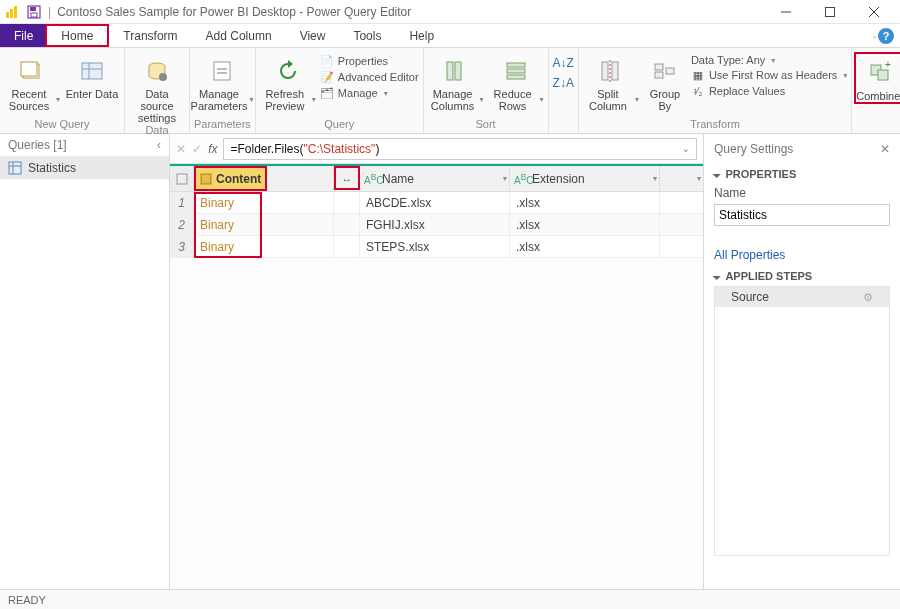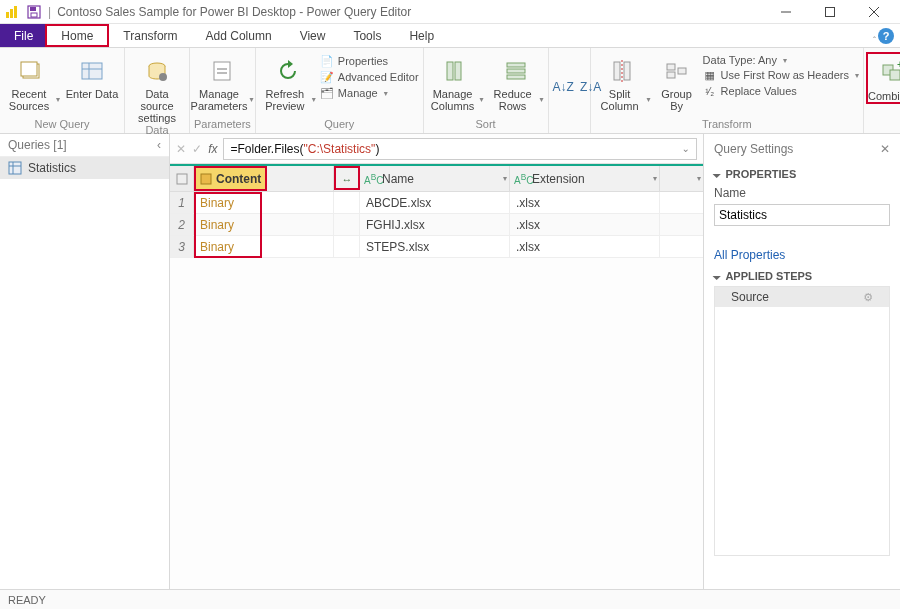--- a/index.html
+++ b/index.html
@@ -270,21 +270,21 @@
         <span class="lbl">
             <span>Reduce Rows</span>
             <span class="dd">▾</span>
           </span>
       </div>
     </div>
     <div class="group-label">Sort</div>
   </div>
 
   <div class="group" style="width:42px;">
-    <div class="group-body" style="flex-direction:row; align-items:center; gap:6px; padding-top:6px;">
+    <div class="group-body" style="flex-direction:column; align-items:center; gap:6px; padding-top:6px;">
       <span style="font-size:12px; color:#3a6fa0;">A↓Z</span>
       <span style="font-size:12px; color:#3a6fa0;">Z↓A</span>
     </div>
     <div class="group-label">&nbsp;</div>
   </div>
 
   <div class="group">
     <div class="group-body">
       <div class="bigbtn">
         <span class="icn">

